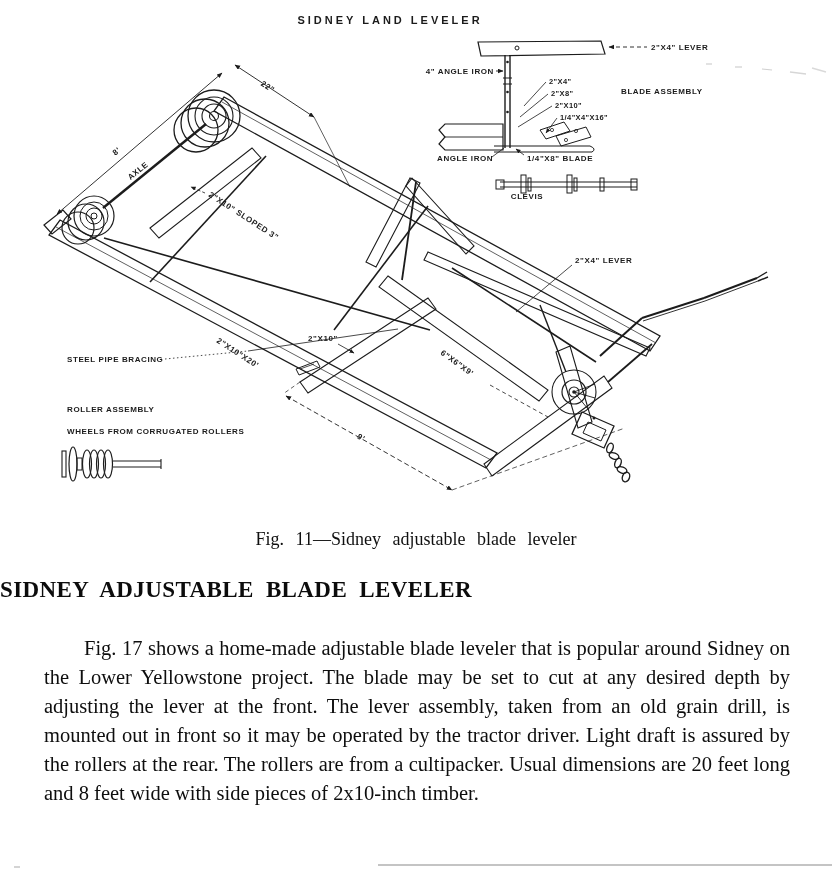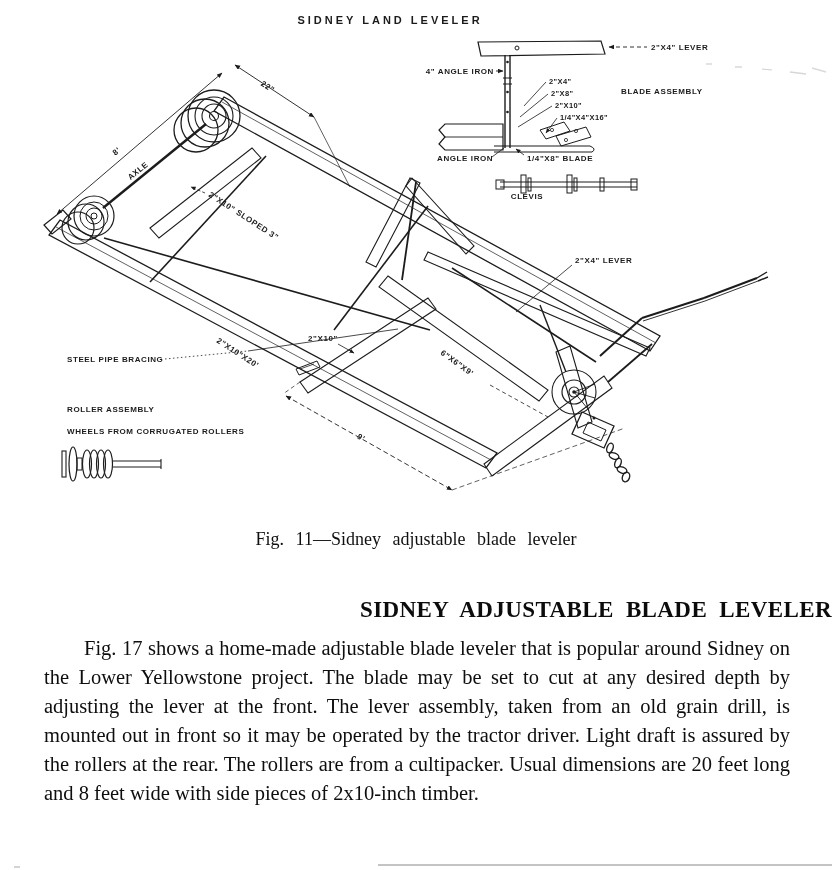--- a/index.html
+++ b/index.html
@@ -4,21 +4,21 @@
 <style>
   html,body{margin:0;padding:0;background:#e8e8e8;}
   .page{position:relative;width:832px;height:870px;background:#ffffff;overflow:hidden;
         font-family:"Liberation Serif",serif;color:#141414;}
   .fig-title{position:absolute;top:6px;left:0;width:780px;text-align:center;
         font-family:"Liberation Sans",sans-serif;font-size:11px;font-weight:bold;
         letter-spacing:3px;color:#1b1b1b;margin-top:8px;}
   .drawing-svg{position:absolute;top:0;left:0;}
   .caption{position:absolute;top:529px;left:0;width:100%;text-align:center;
         font-size:18px;word-spacing:7px;color:#101010;}
-  .heading{position:absolute;top:597px;left:0;width:100%;text-align:right;
+  .heading{position:absolute;top:577px;left:0;width:100%;text-align:left;
         font-size:23px;font-weight:bold;word-spacing:6px;letter-spacing:.4px;color:#0c0c0c;}
   .body-text{position:absolute;top:613px;left:44px;width:746px;
         font-size:20.5px;line-height:29px;text-align:justify;text-indent:40px;color:#0e0e0e;}
   .artifact-line{position:absolute;top:864px;left:378px;width:454px;height:2px;
         background:#8a8a8a;opacity:.5;}
   .artifact-dot{position:absolute;top:866px;left:14px;width:6px;height:2px;background:#aaa;opacity:.5;}
   
   .dlabel{font-family:"Liberation Sans",sans-serif;font-size:8px;font-weight:600;
         letter-spacing:.6px;fill:#1b1b1b;}
   .dlabel-sm{font-family:"Liberation Sans",sans-serif;font-size:7.5px;font-weight:600;

